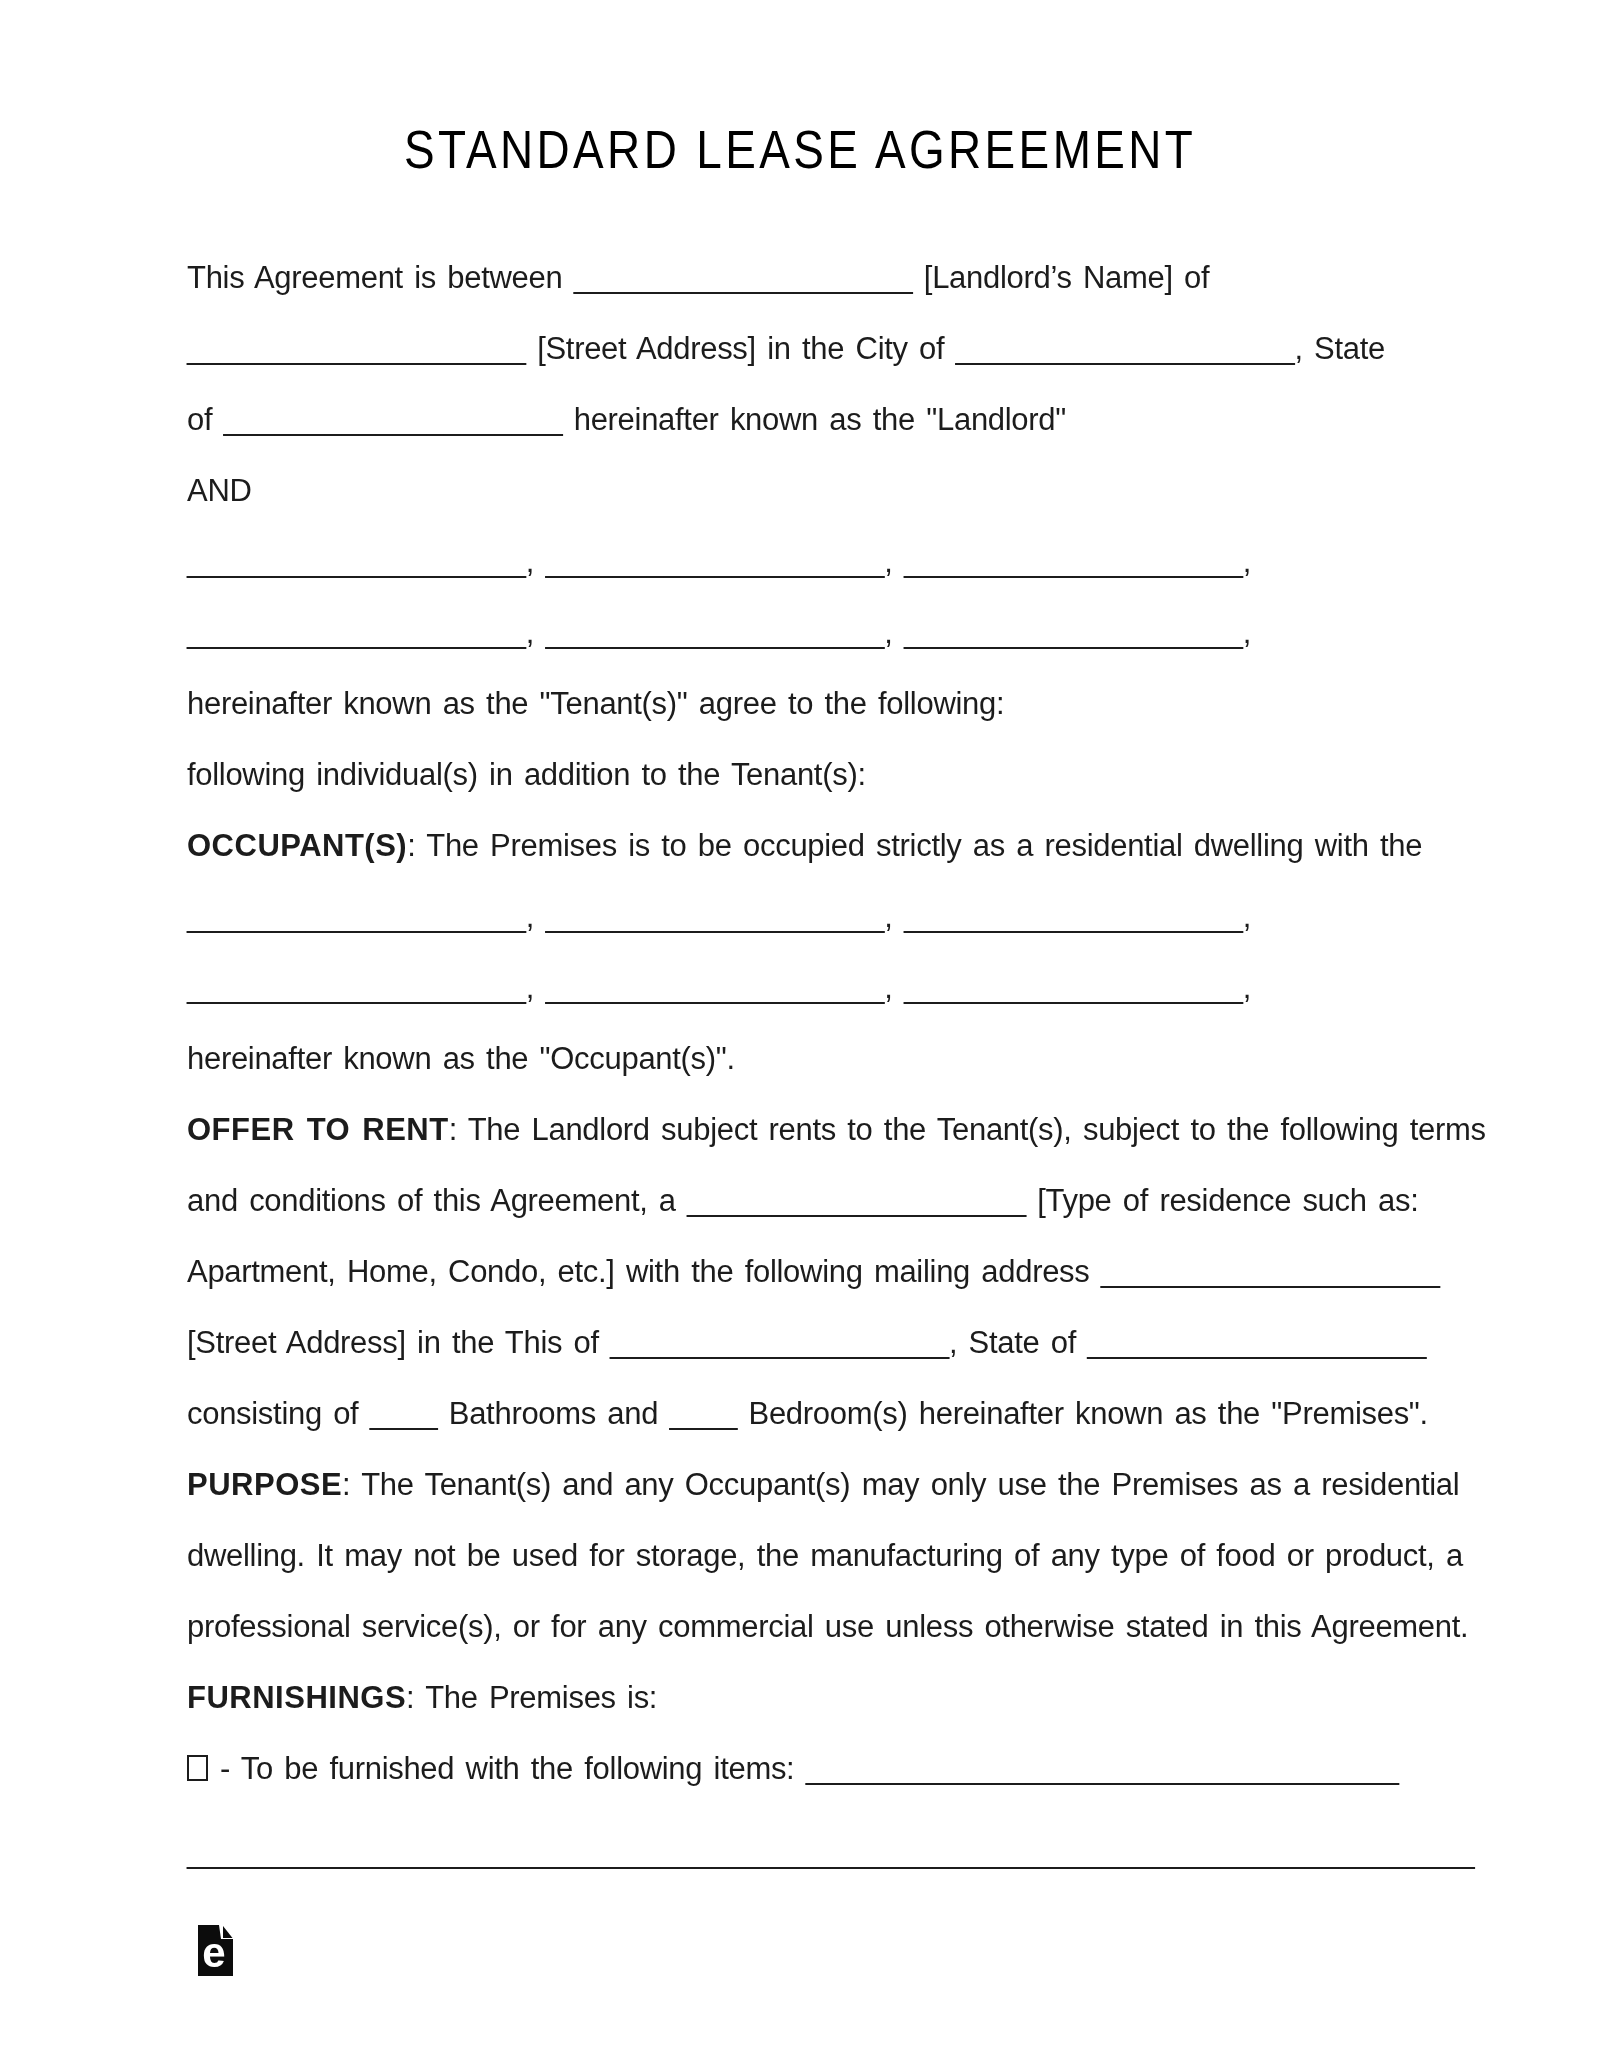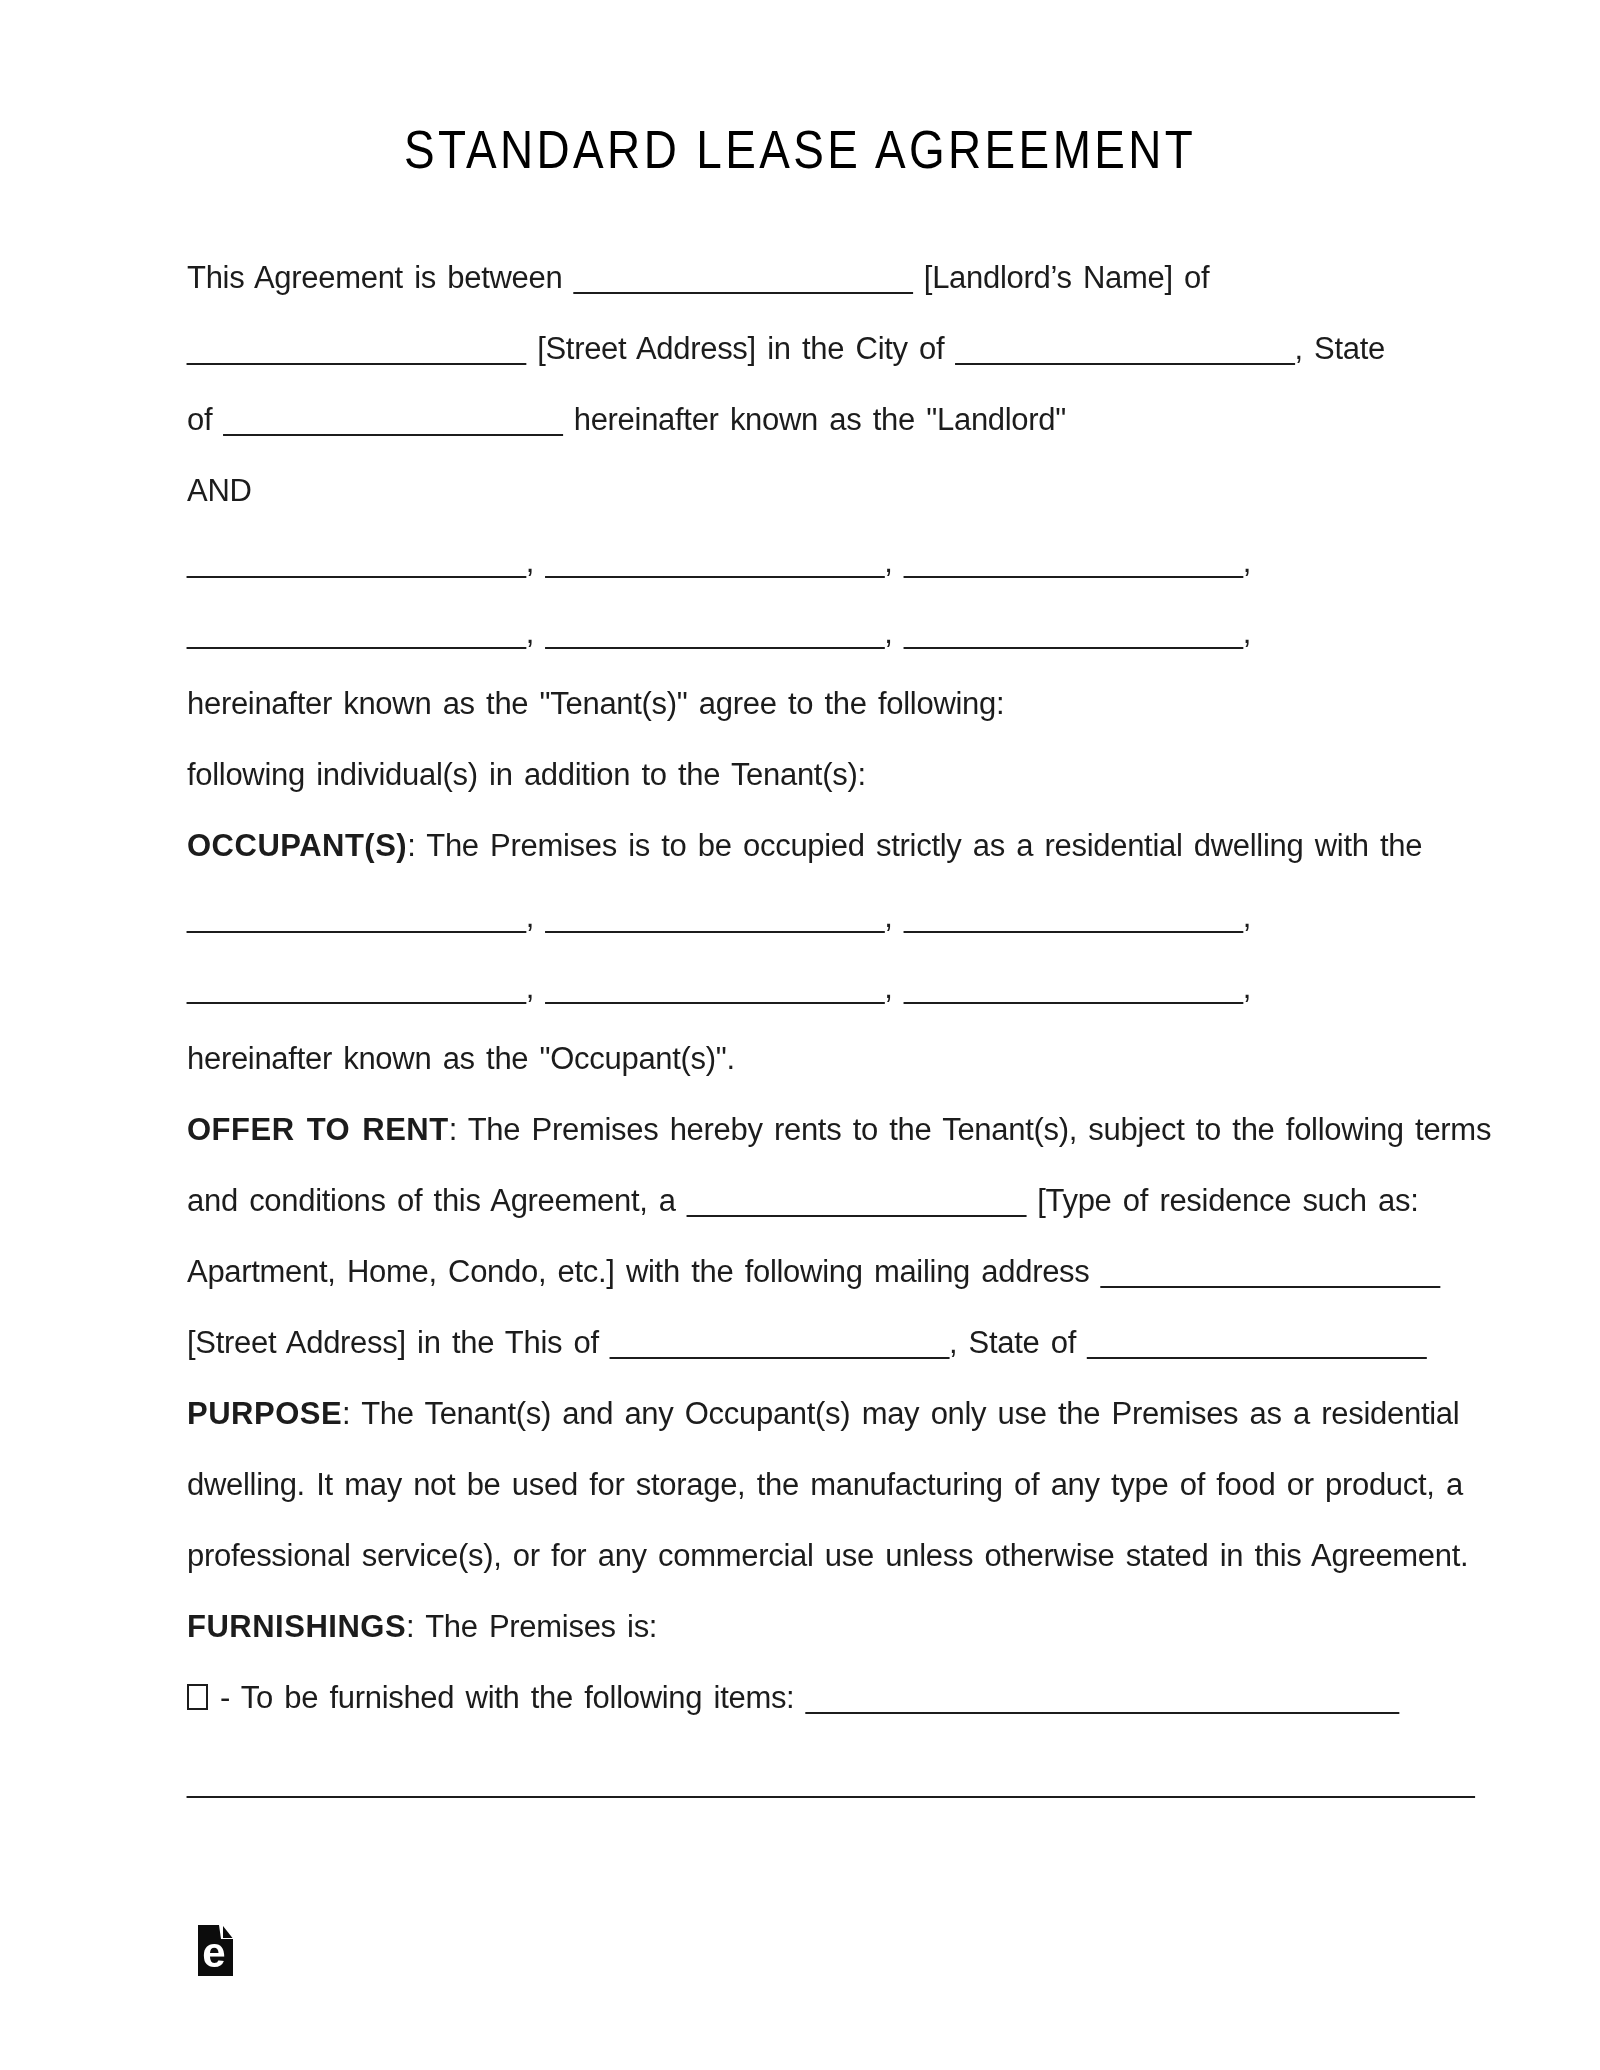--- a/index.html
+++ b/index.html
@@ -75,24 +75,25 @@
     <p class="line"><span>of ____________________ hereinafter known as the "Landlord"</span></p>
     <p class="line"><span>AND</span></p>
     <p class="line"><span>____________________, ____________________, ____________________,</span></p>
     <p class="line"><span>____________________, ____________________, ____________________,</span></p>
     <p class="line"><span>hereinafter known as the "Tenant(s)" agree to the following:</span></p>
     <p class="line"><span>following individual(s) in addition to the Tenant(s):</span></p>
     <p class="line"><strong>OCCUPANT(S)</strong><span>: The Premises is to be occupied strictly as a residential dwelling with the</span></p>
     <p class="line"><span>____________________, ____________________, ____________________,</span></p>
     <p class="line"><span>____________________, ____________________, ____________________,</span></p>
     <p class="line"><span>hereinafter known as the "Occupant(s)".</span></p>
-    <p class="line"><strong>OFFER TO RENT</strong><span>: The Premises hereby rents to the Tenant(s), subject to the following terms</span></p>
+    <p class="line"><strong>OFFER TO RENT</strong><span>: The Landlord subject rents to the Tenant(s), subject to the following terms</span></p>
     <p class="line"><span>and conditions of this Agreement, a ____________________ [Type of residence such as:</span></p>
     <p class="line"><span>Apartment, Home, Condo, etc.] with the following mailing address ____________________</span></p>
     <p class="line"><span>[Street Address] in the This of ____________________, State of ____________________</span></p>
+    <p class="line"><span>consisting of ____ Bathrooms and ____ Bedroom(s) hereinafter known as the "Premises".</span></p>
     <p class="line"><strong>PURPOSE</strong><span>: The Tenant(s) and any Occupant(s) may only use the Premises as a residential</span></p>
     <p class="line"><span>dwelling. It may not be used for storage, the manufacturing of any type of food or product, a</span></p>
     <p class="line"><span>professional service(s), or for any commercial use unless otherwise stated in this Agreement.</span></p>
     <p class="line"><strong>FURNISHINGS</strong><span>: The Premises is:</span></p>
     <p class="line"><span class="checkbox"></span><span>- To be furnished with the following items: ___________________________________</span></p>
     <p class="line gap-before"><span>____________________________________________________________________________</span></p>
   </div>
 
   <svg class="eforms-logo" viewBox="0 0 35 51" xmlns="http://www.w3.org/2000/svg">
     <path d="M0 0 L21 0 L23 14 L35 14 L35 51 L0 51 Z" fill="#0c0c0c"></path>

